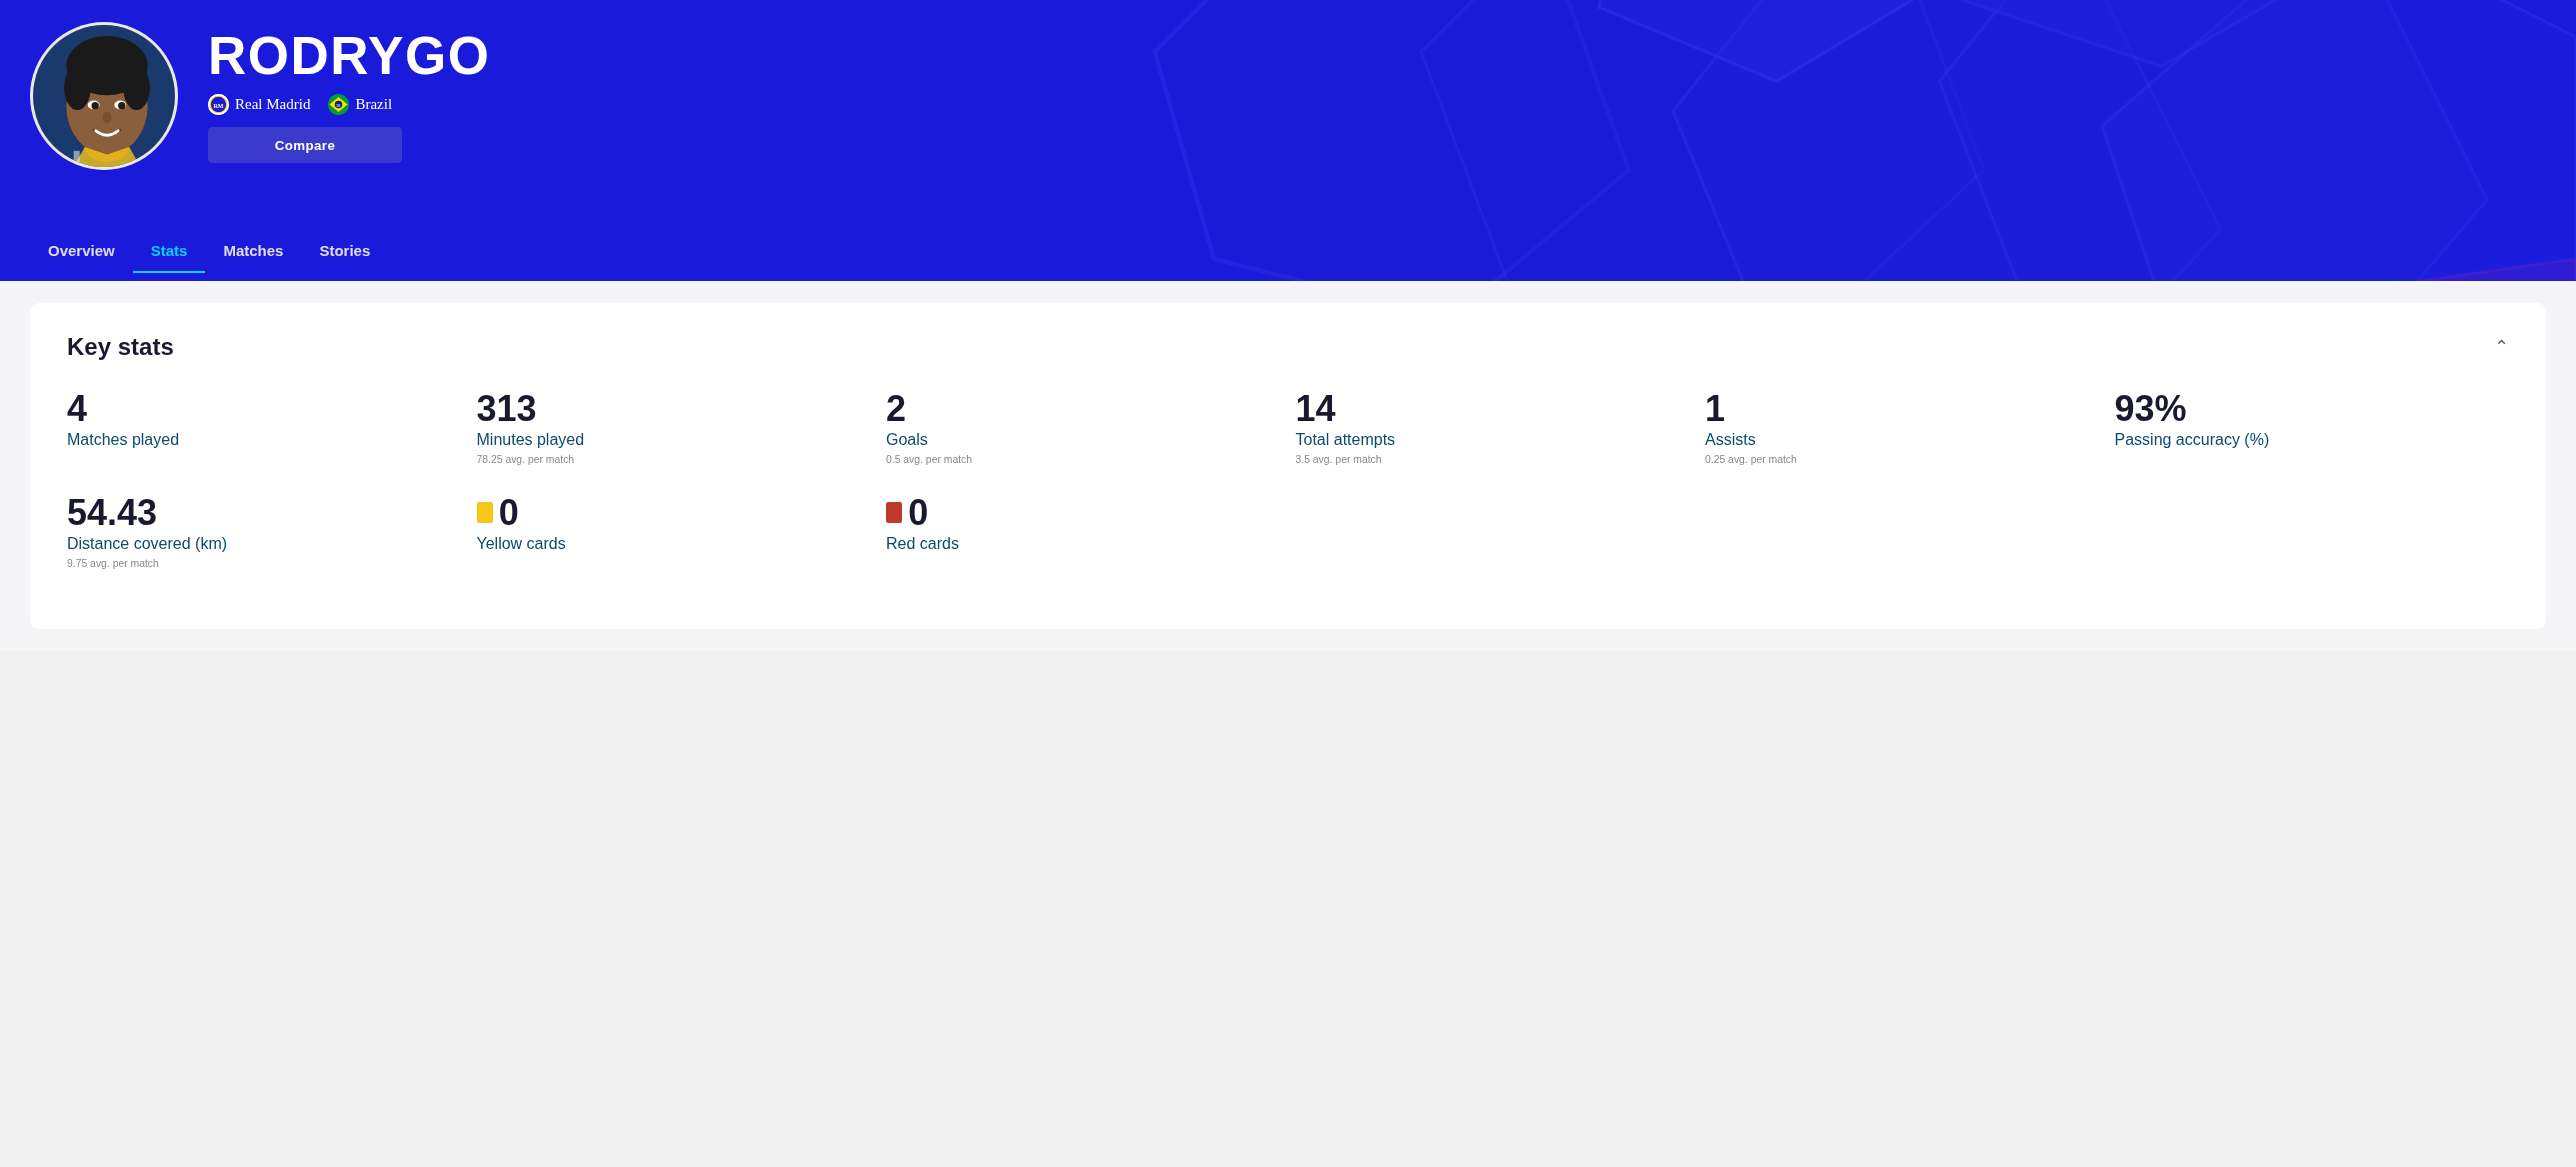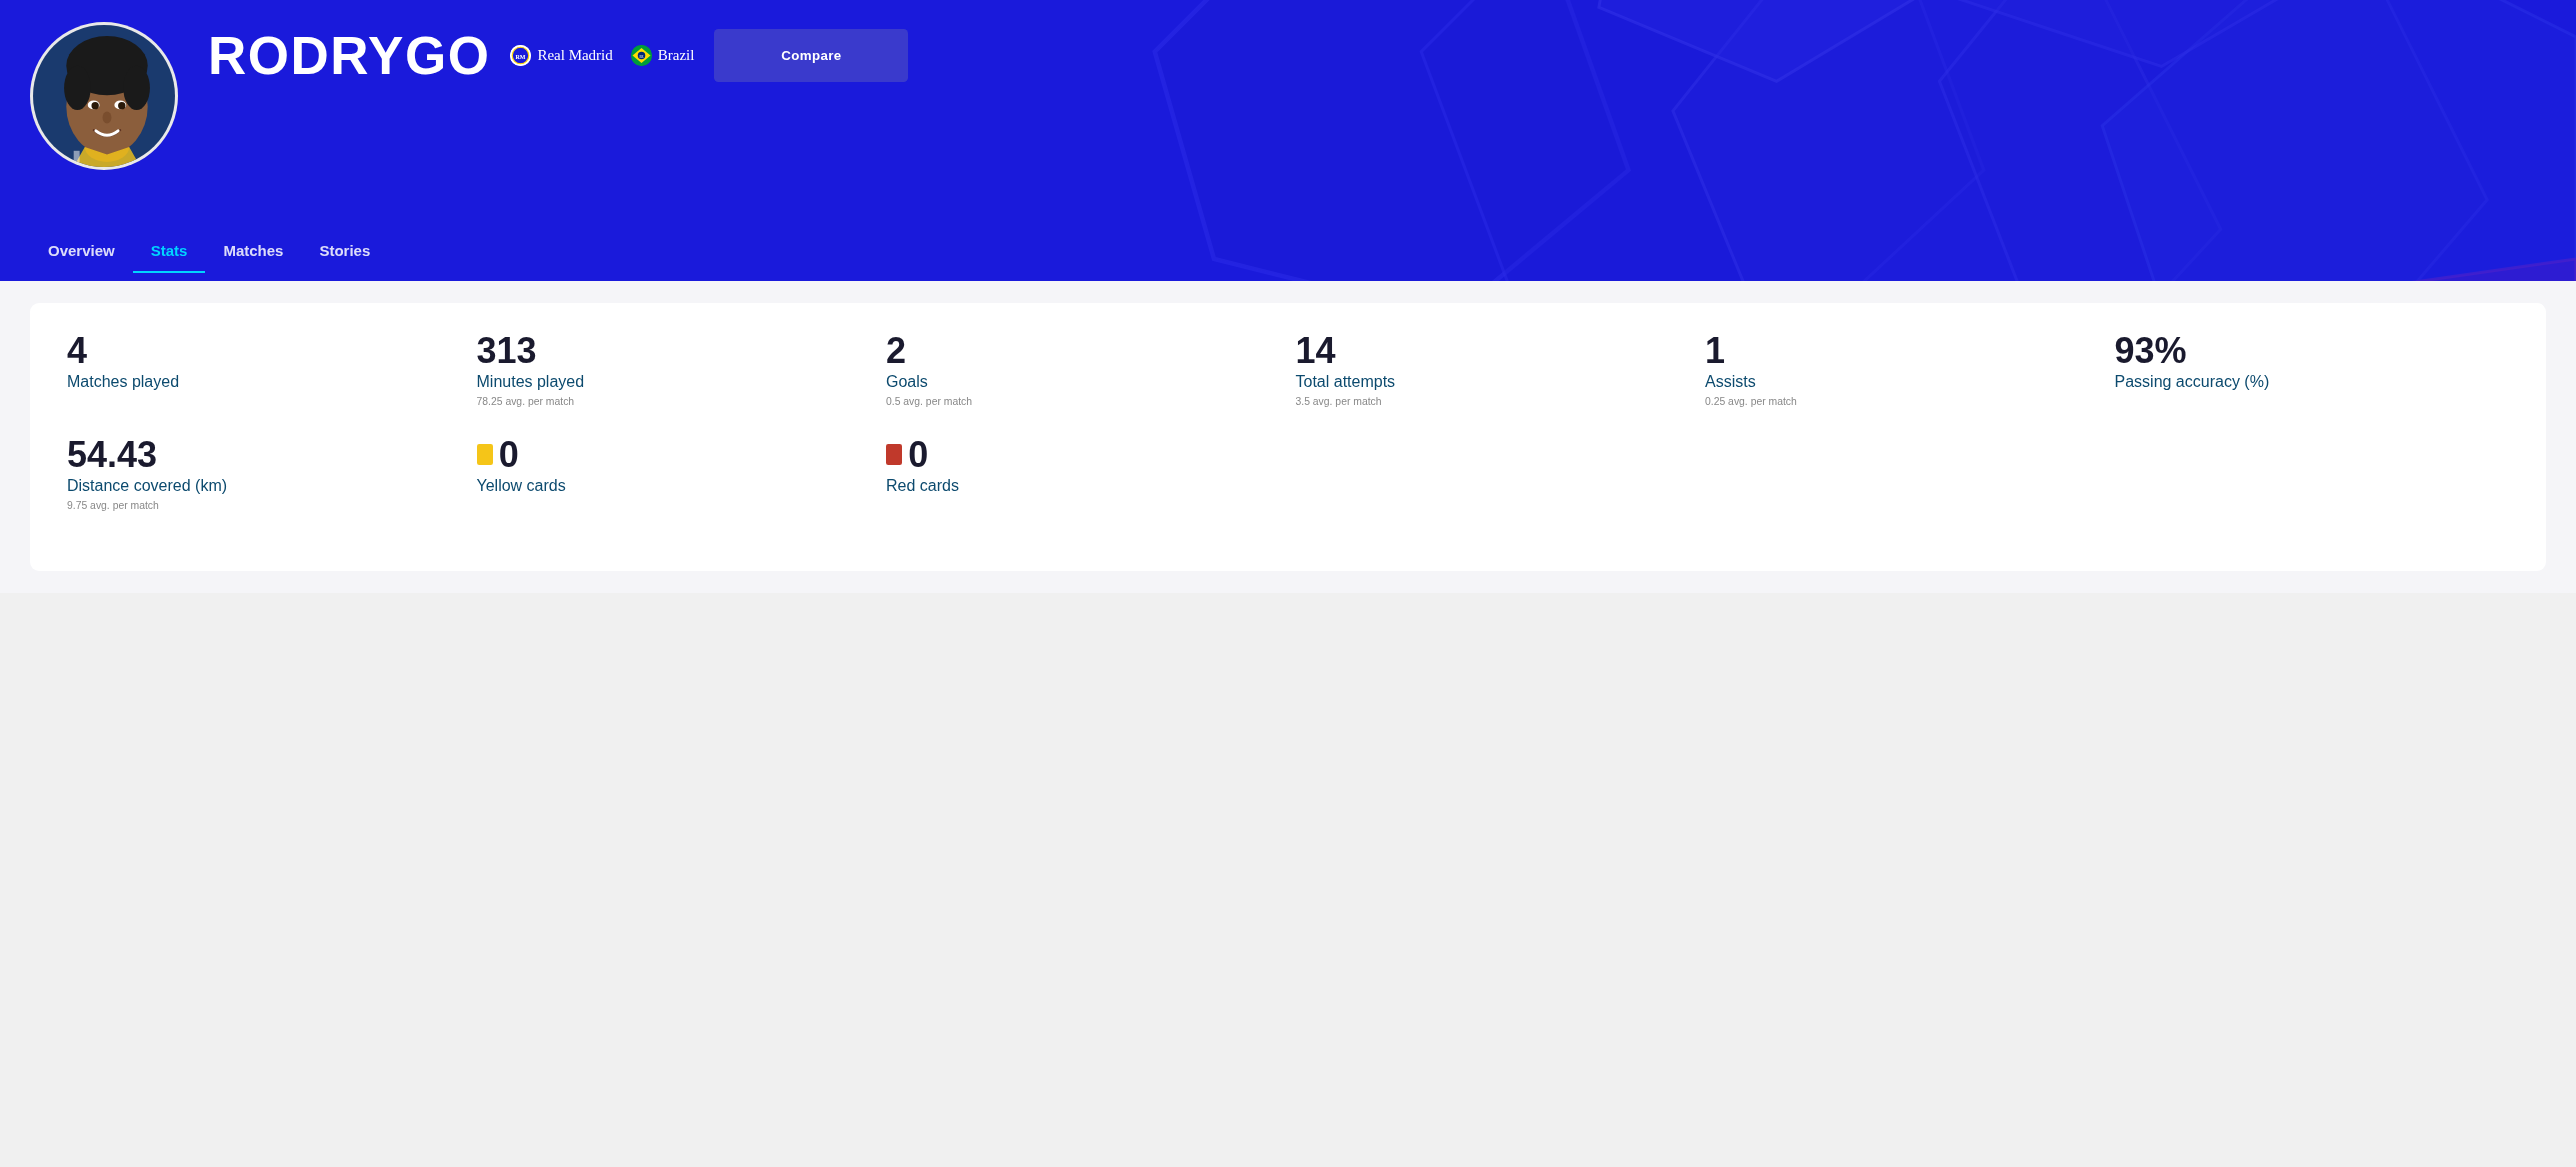--- a/index.html
+++ b/index.html
@@ -48,24 +48,24 @@
       height: 148px;
       border-radius: 50%;
       overflow: hidden;
       background: #e0e0e0;
       flex-shrink: 0;
       border: 3px solid rgba(255,255,255,0.3);
     }
 
     .player-info {
       display: flex;
-      flex-direction: row;
+      flex-direction: column;
       justify-content: flex-start;
       padding-top: 7.4px;
-      gap: 20px;
+      gap: 12px;
     }
 
     .player-name {
       font-size: 53px;
       font-weight: 900;
       color: #ffffff;
       letter-spacing: 1.5px;
       line-height: 1;
     }
 
@@ -327,20 +327,24 @@
     <a class="nav-tab">Overview</a>
     <a class="nav-tab active">Stats</a>
     <a class="nav-tab">Matches</a>
     <a class="nav-tab">Stories</a>
   </nav>
 </div>
 
 <div class="main-content">
 
   <div class="key-stats-section">
+    <div class="section-header">
+      <h2 class="section-title">Key stats</h2>
+      <button class="collapse-btn">⌃</button>
+    </div>
 
     <div class="stats-row">
       <div class="stat-item">
         <div class="stat-value">
           <span>4</span>
         </div>
         <div class="stat-label">Matches played</div>
       </div>
 
       <div class="stat-item">

